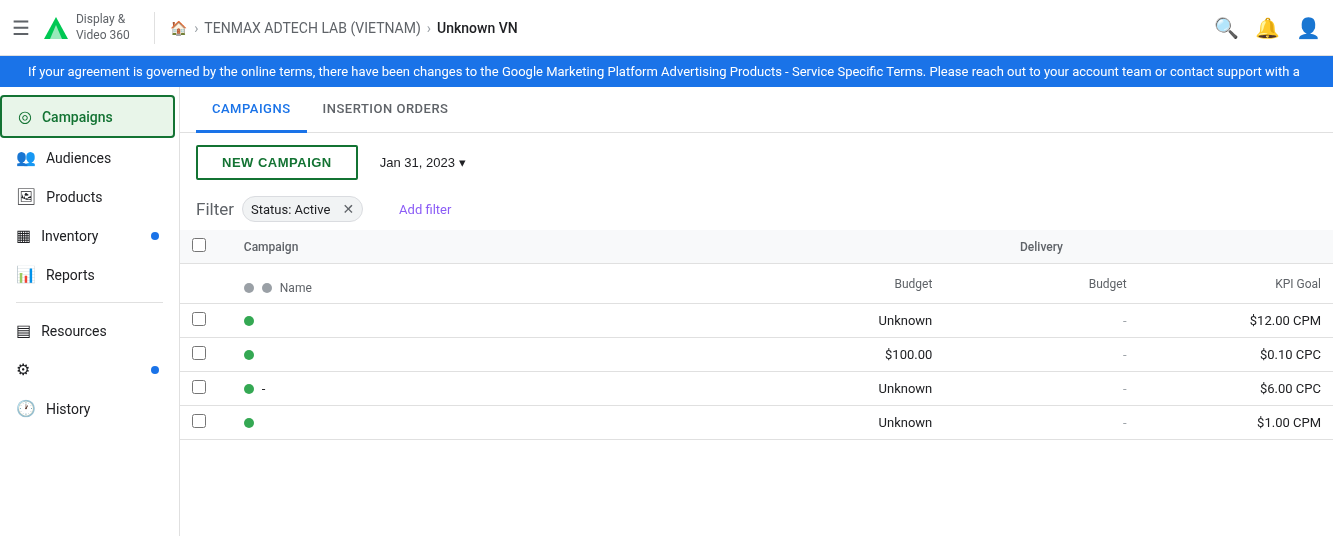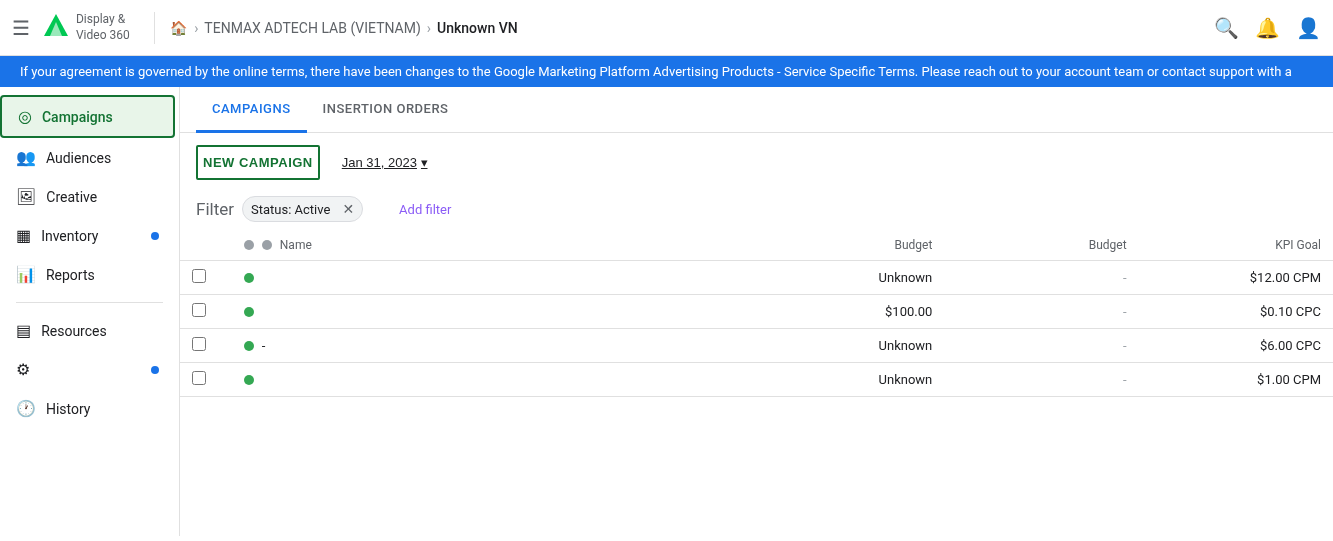--- a/index.html
+++ b/index.html
@@ -4,33 +4,33 @@
   <style>
     * { margin: 0; padding: 0; box-sizing: border-box; }
     body { font-family: 'Roboto', Arial, sans-serif; font-size: 13px; color: #202124; background: #fff; width: 1333px; height: 541px; overflow: hidden; }
 
     
     .topbar {
       display: flex; align-items: center; height: 56px; padding: 0 12px;
       border-bottom: 1px solid #e0e0e0; background: #fff; gap: 8px;
     }
     .topbar-menu-icon { font-size: 20px; cursor: pointer; color: #5f6368; margin-right: 4px; }
-    .topbar-logo { display: flex; align-items: flex-start; gap: 6px; margin-right: 8px; }
+    .topbar-logo { display: flex; align-items: flex-end; gap: 6px; margin-right: 8px; }
     .logo-text { font-size: 12px; color: #5f6368; line-height: 1.3; font-weight: 400; }
     .topbar-divider { width: 1px; height: 32px; background: #e0e0e0; margin: 0 8px; }
     .breadcrumb { display: flex; align-items: center; gap: 6px; color: #5f6368; font-size: 14px; }
     .breadcrumb-sep { color: #9aa0a6; font-size: 14px; }
     .breadcrumb-active { color: #202124; font-weight: 500; }
     .topbar-actions { margin-left: auto; display: flex; align-items: center; gap: 16px; }
     .topbar-icon { font-size: 20px; color: #5f6368; cursor: pointer; }
 
     
     .banner {
       background: #1a73e8; color: #fff; font-size: 13px;
-      padding: 8px 20px; display: flex; align-items: center;
+      padding: 8px 28px; display: flex; align-items: center;
     }
 
     
     .layout { display: flex; height: calc(541px - 56px - 36px); }
 
     
     .sidebar { width: 180px; min-width: 180px; border-right: 1px solid #e0e0e0; padding-top: 8px; background: #fff; overflow-y: auto; }
     .sidebar-item {
       display: flex; align-items: center; gap: 10px; padding: 10px 16px;
       cursor: pointer; color: #202124; font-size: 14px; position: relative;
@@ -49,27 +49,27 @@
     .tab {
       padding: 14px 16px; font-size: 13px; font-weight: 500; color: #5f6368;
       cursor: pointer; border-bottom: 3px solid transparent; margin-bottom: -1px;
       letter-spacing: 0.5px; text-transform: uppercase;
     }
     .tab.active { color: #1a73e8; border-bottom-color: #1a73e8; }
 
     
     .toolbar { display: flex; align-items: center; gap: 12px; padding: 12px 16px; }
     .btn-new-campaign {
-      padding: 8px 5px; border: 2px solid #137333; color: #137333;
+      padding: 8px 24px; border: 2px solid #137333; color: #137333;
       background: #fff; font-size: 13px; font-weight: 600; cursor: pointer;
       border-radius: 2px; letter-spacing: 0.5px;
     }
     .date-btn {
       display: flex; align-items: center; gap: 4px; padding: 6px 10px;
-      border: none; background: transparent; cursor: pointer; font-size: 13px; color: #202124; text-decoration: underline;
+      border: none; background: transparent; cursor: pointer; font-size: 13px; color: #202124;
     }
 
     
     .filter-bar { display: flex; align-items: center; gap: 8px; padding: 4px 16px 8px; }
     .filter-label { color: #5f6368; font-size: 17px; }
     .filter-chip {
       display: flex; align-items: center; gap: 12px; padding: 4px 8px;
       border: 1px solid #dadce0; border-radius: 16px; font-size: 13px; background: #f1f3f4;
     }
     .filter-chip-close { cursor: pointer; color: #5f6368; font-size: 14px; }
@@ -135,21 +135,21 @@
     <div class="sidebar-item active">
       <span class="sidebar-icon">◎</span>
       <span>Campaigns</span>
     </div>
     <div class="sidebar-item">
       <span class="sidebar-icon">👥</span>
       <span>Audiences</span>
     </div>
     <div class="sidebar-item">
       <span class="sidebar-icon">🖼</span>
-      <span>Creative</span>
+      <span>Products</span>
     </div>
     <div class="sidebar-item">
       <span class="sidebar-icon">▦</span>
       <span>Inventory</span>
       <span class="sidebar-dot"></span>
     </div>
     <div class="sidebar-item">
       <span class="sidebar-icon">📊</span>
       <span>Reports</span>
     </div>
@@ -188,24 +188,31 @@
       <div class="filter-chip">
         <span>Status: Active</span>
         <span class="filter-chip-close">✕</span>
       </div>
       <span class="add-filter">Add filter</span>
     </div>
 
     <div class="table-wrap">
       <table>
         <thead>
+          <tr>
+            <th class="col-checkbox">
+              <input type="checkbox" style="">
+            </th>
+            <th class="col-campaign">Campaign</th>
+            <th colspan="3" class="delivery-header">Delivery</th>
+          </tr>
           <tr class="subheader-row">
             <th class="col-checkbox"></th>
             <th class="col-campaign">
-              <div style="display:flex;align-items:center;gap:8px;">
+              <div style="display:flex;align-items:center;gap:8px;margin-top:9px;">
                 <span class="status-dot status-gray"></span>
                 <span class="status-dot status-gray"></span>
                 <span>Name</span>
               </div>
             </th>
             <th class="col-budget right">Budget</th>
             <th class="col-spent right">Budget</th>
             <th class="col-kpi right">KPI Goal</th>
           </tr>
         </thead>

